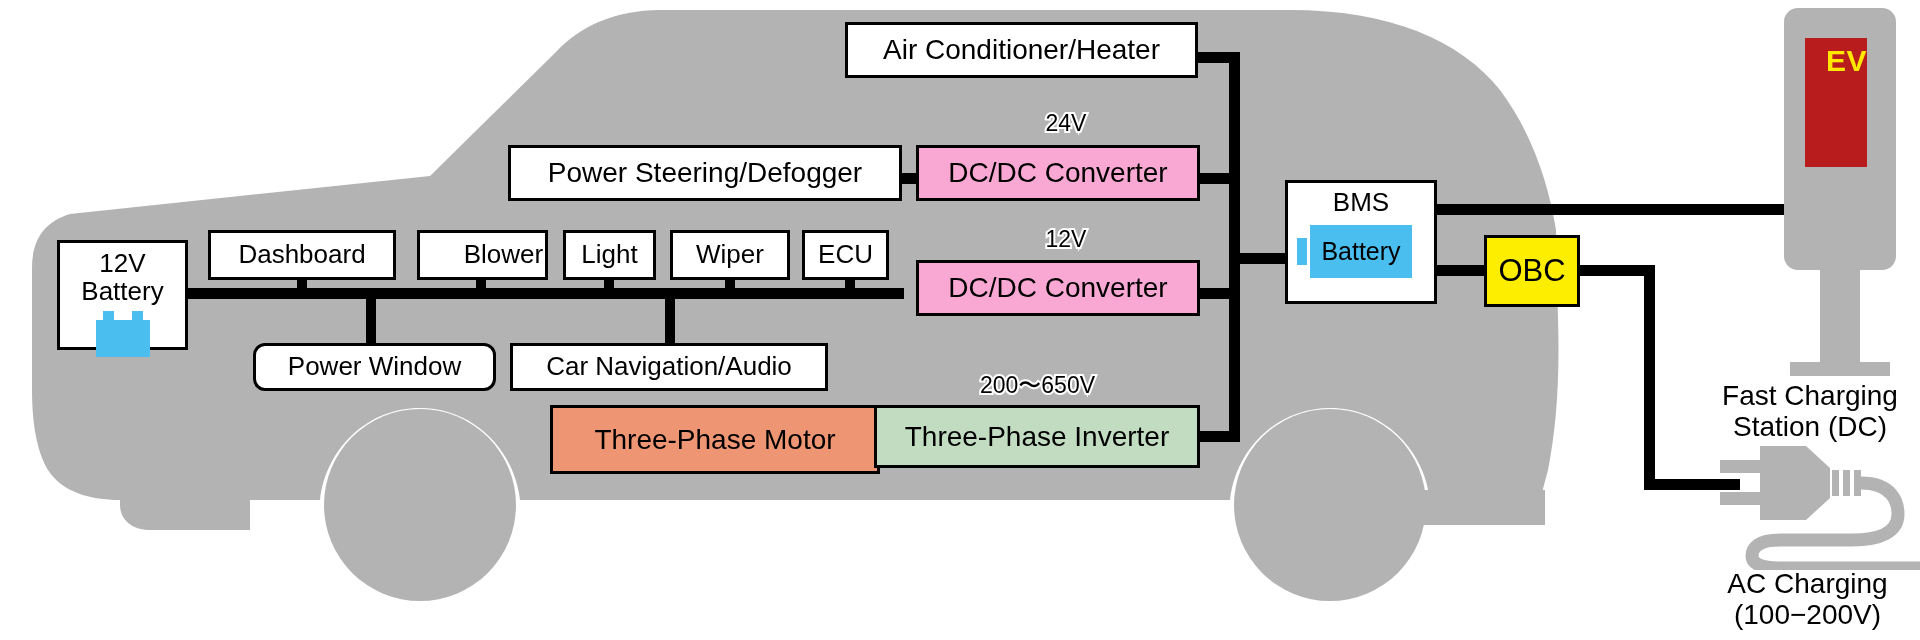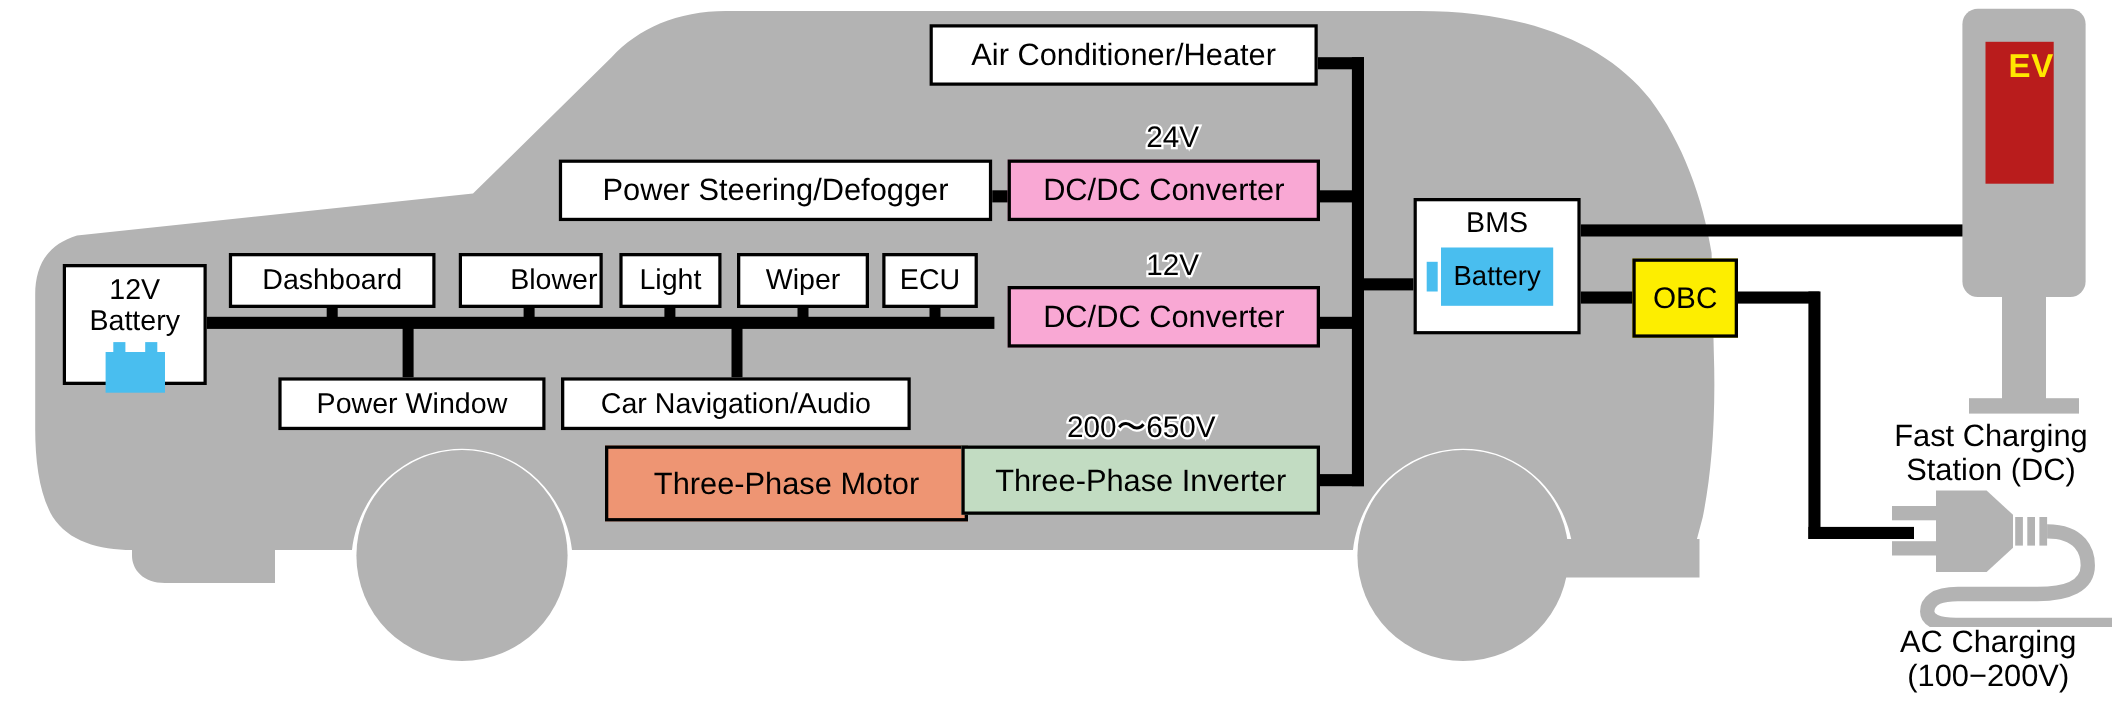--- a/index.html
+++ b/index.html
@@ -41,32 +41,32 @@
     background: #ffffff;
     display: flex;
     align-items: center;
     justify-content: center;
     color: #000000;
     line-height: 1.05;
     text-align: center;
     white-space: nowrap;
   }
   .box.small   { font-size: 26px; }
-  .box.medium  { font-size: 27px; }
+  .box.medium  { font-size: 31px; }
   .box.large   { font-size: 28px; }
 
   .box.amber   { background: #f9a8d4; }
   .box.yellow  { background: #FDEE00; }
   .box.salmon  { background: #EE9573; }
   .box.sage    { background: #C2DCC2; }
 
   
   .volt-label {
     position: absolute;
-    font-size: 27px;
+    font-size: 23px;
     color: #000000;
     white-space: nowrap;
     text-align: center;
     -webkit-text-stroke: 4px #ffffff;
     paint-order: stroke fill;
     font-weight: 400;
   }
 
   
   .batt-box {
@@ -282,21 +282,21 @@
   </div>
 
   <div class="box small" style="left:670px; top:230px; width:120px; height:50px;">
     <span>Wiper</span>
   </div>
 
   <div class="box small" style="left:802px; top:230px; width:87px; height:50px;">
     <span>ECU</span>
   </div>
 
-  <div class="box small" style="left:253px; top:343px; width:243px; height:48px;">
+  <div class="box small" style="left:253px; top:343px; width:243px; height:48px;border-radius:12px;">
     <span>Power Window</span>
   </div>
 
   <div class="box small" style="left:510px; top:343px; width:318px; height:48px;">
     <span>Car Navigation/Audio</span>
   </div>
 
   <div class="box large" style="left:845px; top:22px; width:353px; height:56px;">
     <span>Air Conditioner/Heater</span>
   </div>

